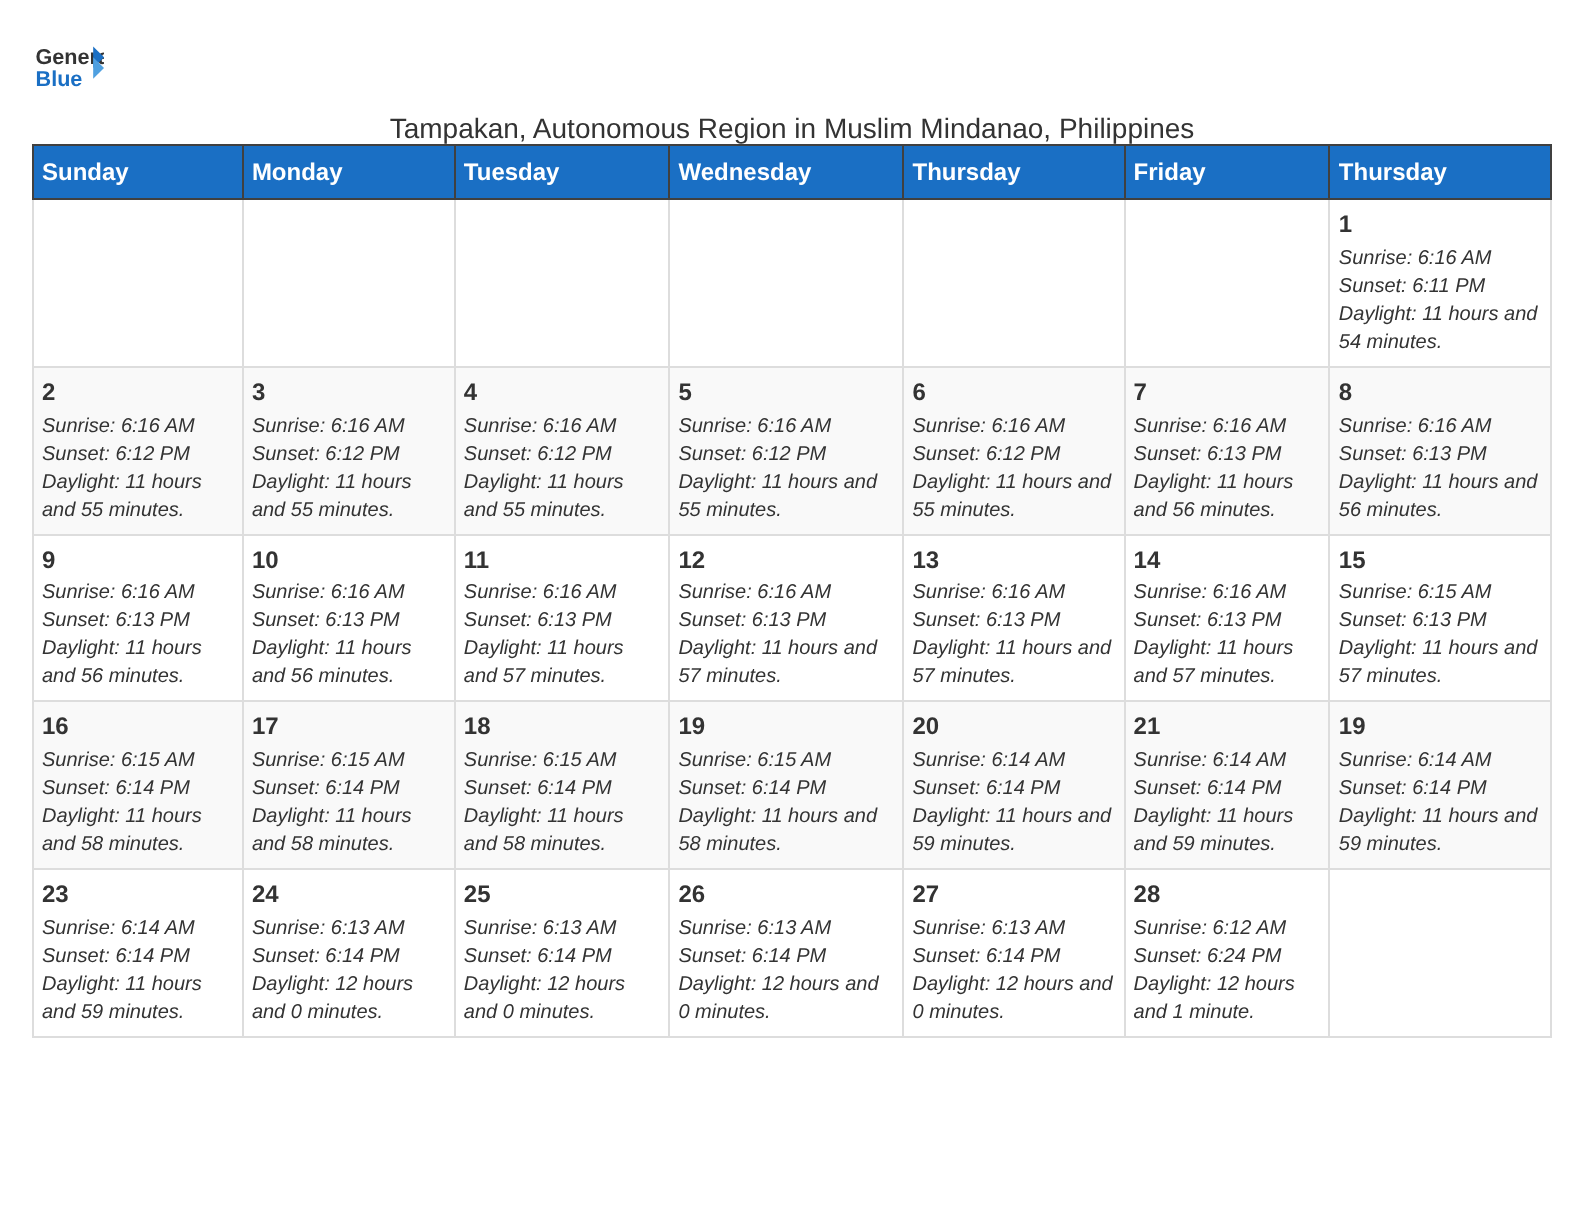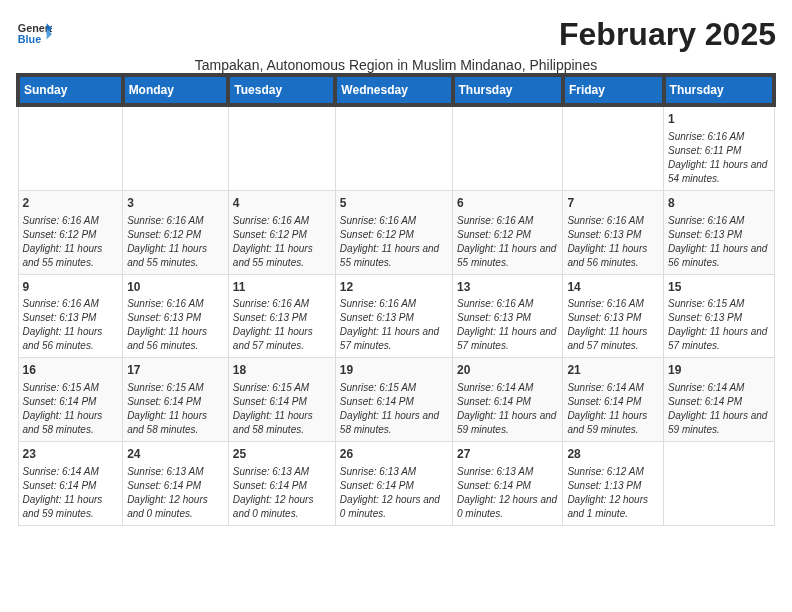--- a/index.html
+++ b/index.html
@@ -46,21 +46,21 @@
     }
     thead tr {
       background-color: #1a6fc4;
       color: #fff;
     }
     thead th {
       padding: 6px 4px;
       text-align: left;
       font-size: 12px;
       font-weight: bold;
-      border: 4px solid #404040;
+      border: 1px solid #404040;
     }
     tbody tr {
       border-bottom: 1px solid #ccc;
     }
     tbody td {
       vertical-align: top;
       padding: 4px;
       border: 1px solid #ddd;
       min-height: 80px;
       height: 80px;
@@ -92,23 +92,20 @@
 <body>
 
 <div class="header-area">
   <div class="logo">
     <svg class="logo-icon" viewBox="0 0 40 40" xmlns="http://www.w3.org/2000/svg">
       <text x="2" y="18" font-size="12" font-weight="bold" fill="#333">General</text>
       <text x="2" y="30" font-size="12" font-weight="bold" fill="#1a6fc4">Blue</text>
       <polygon points="34,8 40,14 34,20" fill="#1a6fc4"></polygon>
       <polygon points="34,14 40,20 34,26" fill="#4fa0e0"></polygon>
     </svg>
-  </div>
-  <div class="title-area">
-    <div class="main-title">February 2025</div>
   </div>
 </div>
 
 <div class="subtitle">Tampakan, Autonomous Region in Muslim Mindanao, Philippines</div>
 
 <table>
   <thead>
     <tr>
       <th>Sunday</th>
       <th>Monday</th>
@@ -293,19 +290,19 @@
         </td>
         <td>
           <span class="day-number">27</span>
           <div class="day-info" style="white-space: pre-wrap;">Sunrise: 6:13 AM
 Sunset: 6:14 PM
 Daylight: 12 hours and 0 minutes.</div>
         </td>
         <td>
           <span class="day-number">28</span>
           <div class="day-info" style="white-space: pre-wrap;">Sunrise: 6:12 AM
-Sunset: 1:13 PM
+Sunset: 6:24 PM
 Daylight: 12 hours and 1 minute.</div>
         </td>
         <td class="empty-cell"></td>
       </tr>
     </tbody>
 </table>
 
 </body></html>

